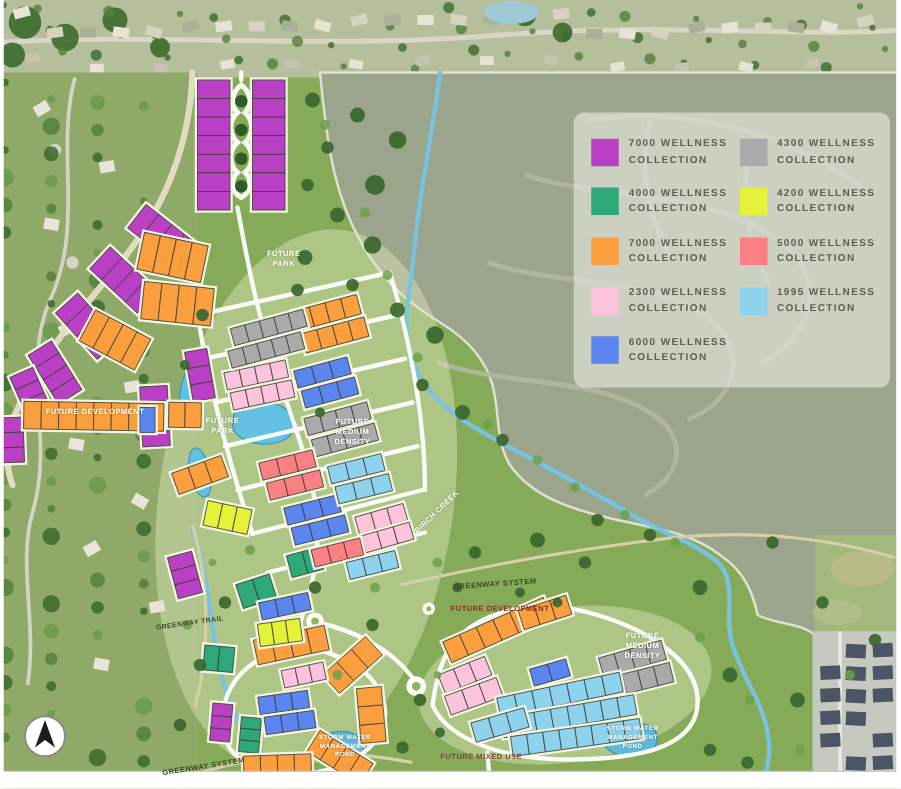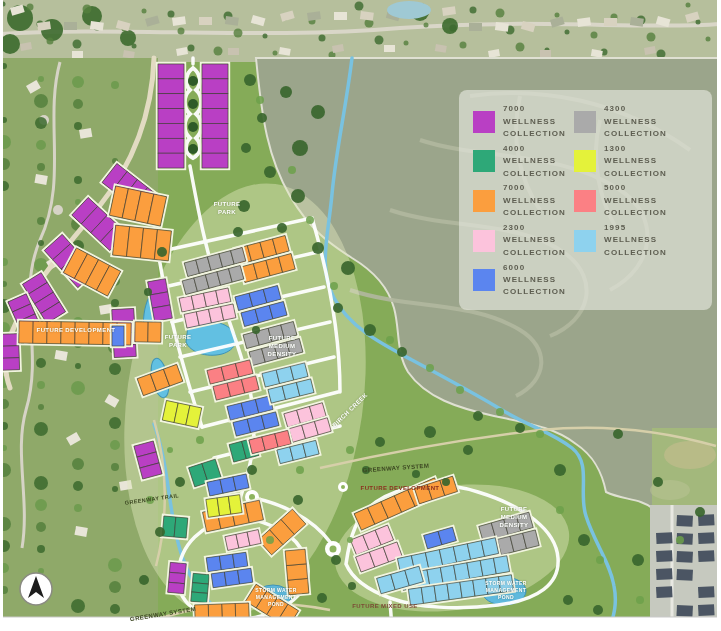--- a/index.html
+++ b/index.html
@@ -23,21 +23,21 @@
   #lb7{left:486px;top:505px;width:56px;}
   #lb8{left:246px;top:587px;width:60px;font-size:5px;}
   #lb9{left:478px;top:580px;width:56px;font-size:5px;}
   #lb10{left:340px;top:602px;width:90px;}
   #lb11{left:118px;top:610px;width:90px;transform:rotate(-9deg);}
   #lb12{left:112px;top:496px;width:80px;font-size:5.5px;transform:rotate(-8deg);}
   
   .legend{position:absolute;left:459px;top:90px;width:253px;height:220px;
           background:rgba(233,234,226,.62);border-radius:8px;box-sizing:border-box;
           padding:12px 10px 10px 14px;display:grid;grid-auto-flow:column;
-          grid-template-rows:repeat(5,1fr);grid-template-columns:1fr 1fr 1fr;column-gap:8px;}
+          grid-template-rows:repeat(5,1fr);grid-template-columns:1fr 1fr;column-gap:8px;}
   .litem{display:flex;align-items:center;gap:8px;}
   .lsw{width:22px;height:22px;flex:0 0 22px;display:inline-block;}
   .ltxt{font-size:8px;font-weight:bold;letter-spacing:1.1px;line-height:1.55;
         color:#5d5d50;white-space:pre-line;}
   
   .compass{position:absolute;left:18px;top:571px;width:36px;height:36px;}
 </style>
 </head>
 <body>
 
@@ -913,21 +913,21 @@
     <span class="ltxt">6000 WELLNESS
 COLLECTION</span>
   </div>
   <div class="litem">
     <span class="lsw" style="background: rgb(170, 170, 170);"></span>
     <span class="ltxt">4300 WELLNESS
 COLLECTION</span>
   </div>
   <div class="litem">
     <span class="lsw" style="background: rgb(228, 242, 58);"></span>
-    <span class="ltxt">1300 WELLNESS
+    <span class="ltxt">4200 WELLNESS
 COLLECTION</span>
   </div>
   <div class="litem">
     <span class="lsw" style="background: rgb(251, 128, 132);"></span>
     <span class="ltxt">5000 WELLNESS
 COLLECTION</span>
   </div>
   <div class="litem">
     <span class="lsw" style="background: rgb(142, 210, 238);"></span>
     <span class="ltxt">1995 WELLNESS

